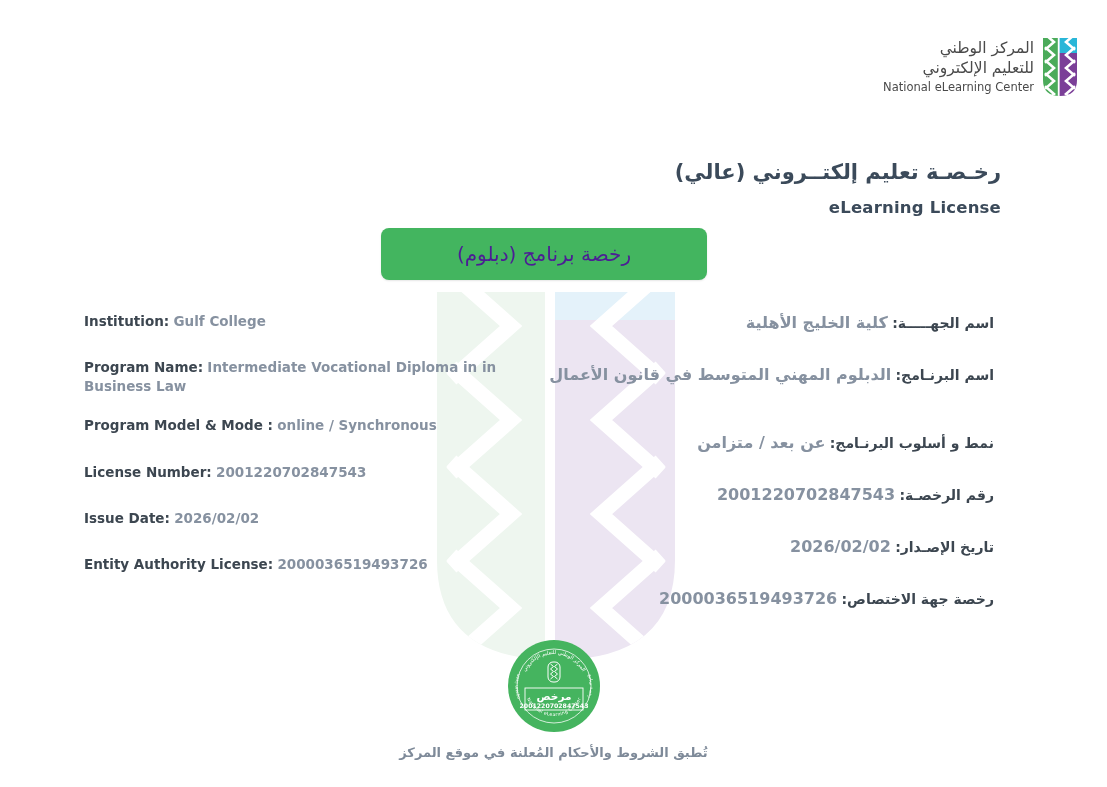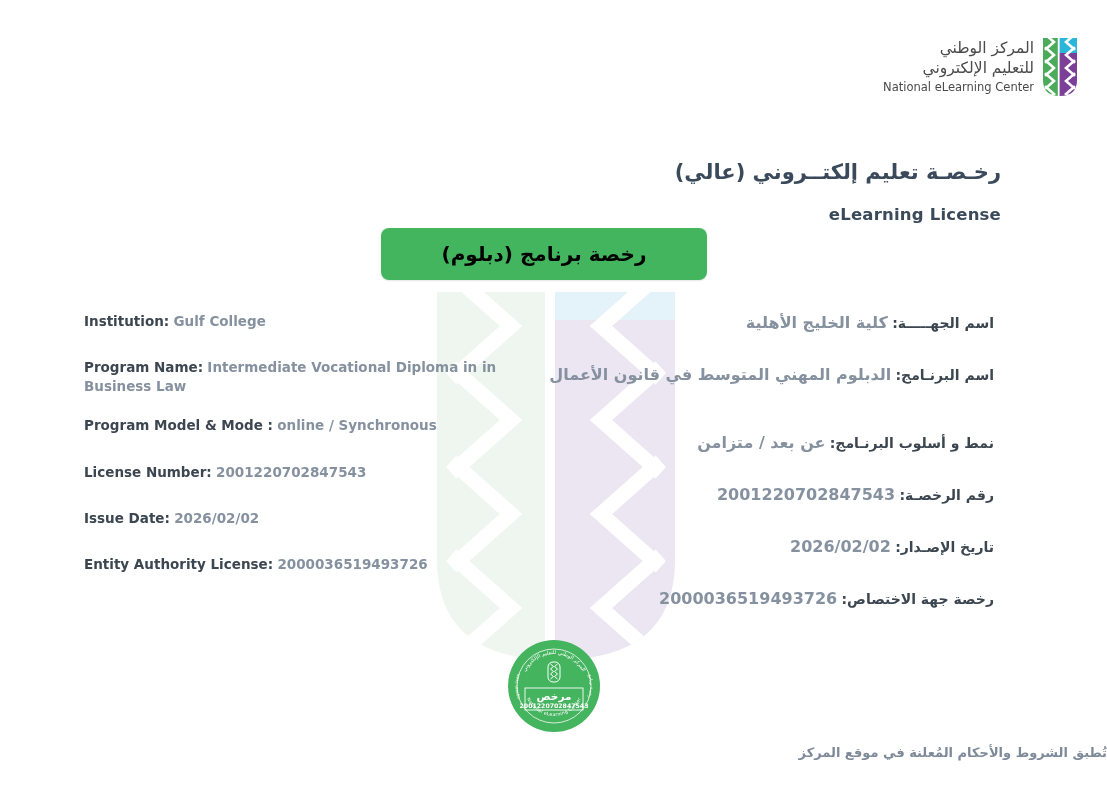--- a/index.html
+++ b/index.html
@@ -71,43 +71,43 @@
     font-weight: bold;
     color: #3b4a5a;
     direction: rtl;
     letter-spacing: 0.4px;
     line-height: 1.35;
   }
   .title-en {
     font-size: 16.5px;
     font-weight: bold;
     color: #3b4a5a;
-    margin-top: 19px;
+    margin-top: 12px;
     letter-spacing: 0.2px;
   }
 
   
   .banner {
     position: absolute;
     left: 381px;
     top: 228px;
     width: 326px;
     height: 52px;
     background: #43b55f;
     border-radius: 8px;
     display: flex;
     align-items: center;
     justify-content: center;
     z-index: 2;
     box-shadow: 0 1px 2px rgba(0,0,0,0.10);
   }
   .banner-text {
-    color: #000000;
+    color: #4c1d95;
     font-size: 20px;
-    font-weight: bold;
+    font-weight: normal;
     direction: rtl;
     letter-spacing: 0.3px;
   }
 
   
   .fields {
     position: absolute;
     top: 312px;
     left: 0;
     width: 1072px;
@@ -160,21 +160,21 @@
     z-index: 4;
   }
   .seal svg { display: block; width: 100%; height: 100%; }
 
   
   .footer {
     position: absolute;
     top: 742px;
     left: 0;
     width: 1107px;
-    text-align: right;
+    text-align: center;
     z-index: 3;
   }
   .footer-text {
     font-size: 13px;
     font-weight: bold;
     color: #7e8a99;
     direction: rtl;
   }
 </style>
 </head>

